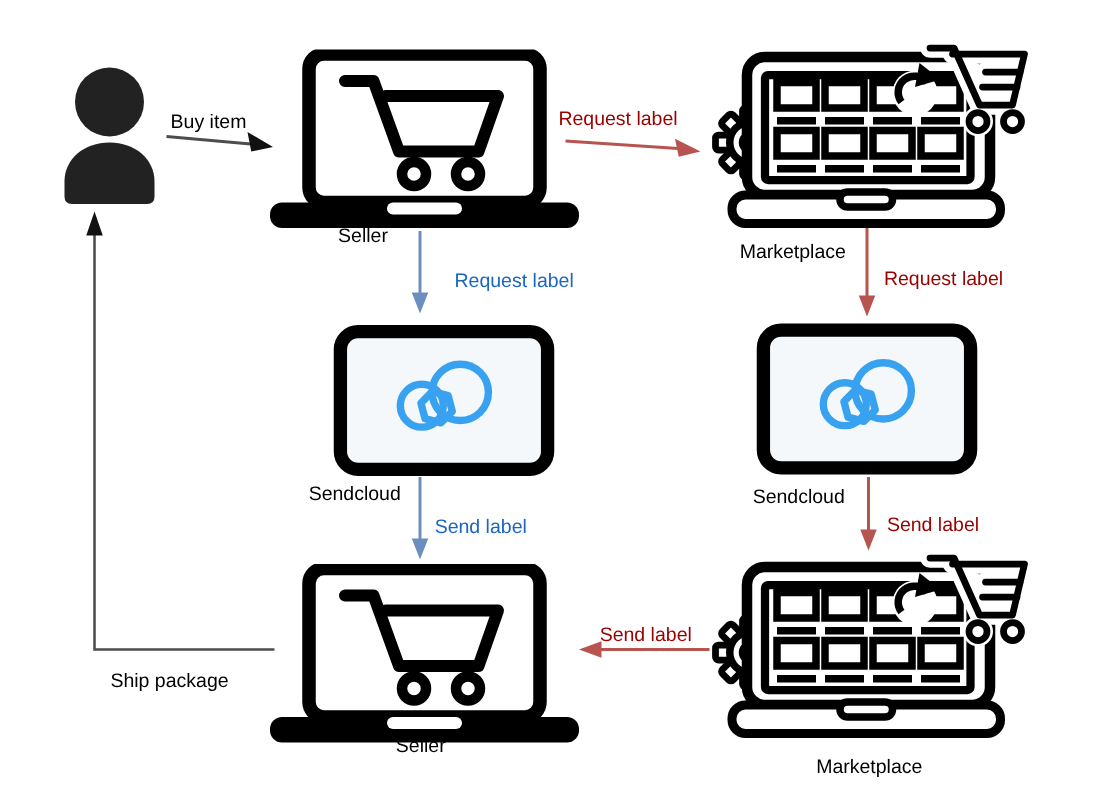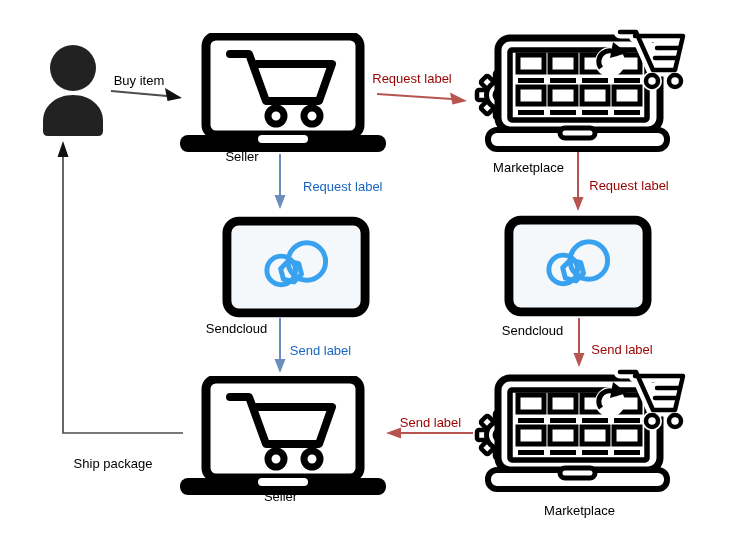--- a/index.html
+++ b/index.html
@@ -167,21 +167,21 @@
     </g>
   </svg>
 
   <div class="lbl" style="left:107px;top:73px;width:64px">Buy item</div>
   <div class="lbl lbl-red" style="left:367px;top:71px;width:90px">Request label</div>
   <div class="lbl lbl-blue" style="left:303px;top:179px;width:78px">Request label</div>
   <div class="lbl lbl-red" style="left:584px;top:178px;width:90px">Request label</div>
   <div class="lbl lbl-blue" style="left:283px;top:343px;width:75px">Send label</div>
   <div class="lbl lbl-red" style="left:586px;top:342px;width:72px">Send label</div>
   <div class="lbl lbl-red" style="left:393px;top:415px;width:75px">Send label</div>
-  <div class="lbl" style="left:68px;top:456px;width:90px">Ship package</div>
+  <div class="lbl" style="left:68px;top:446px;width:90px">Ship package</div>
 
   <div class="lbl" style="left:204px;top:149px;width:76px">Seller</div>
   <div class="lbl" style="left:480px;top:160px;width:97px">Marketplace</div>
   <div class="lbl" style="left:198px;top:321px;width:77px">Sendcloud</div>
   <div class="lbl" style="left:494px;top:323px;width:77px">Sendcloud</div>
   <div class="lbl" style="left:242px;top:489px;width:77px">Seller</div>
   <div class="lbl" style="left:531px;top:503px;width:97px">Marketplace</div>
 
 </div>
 

